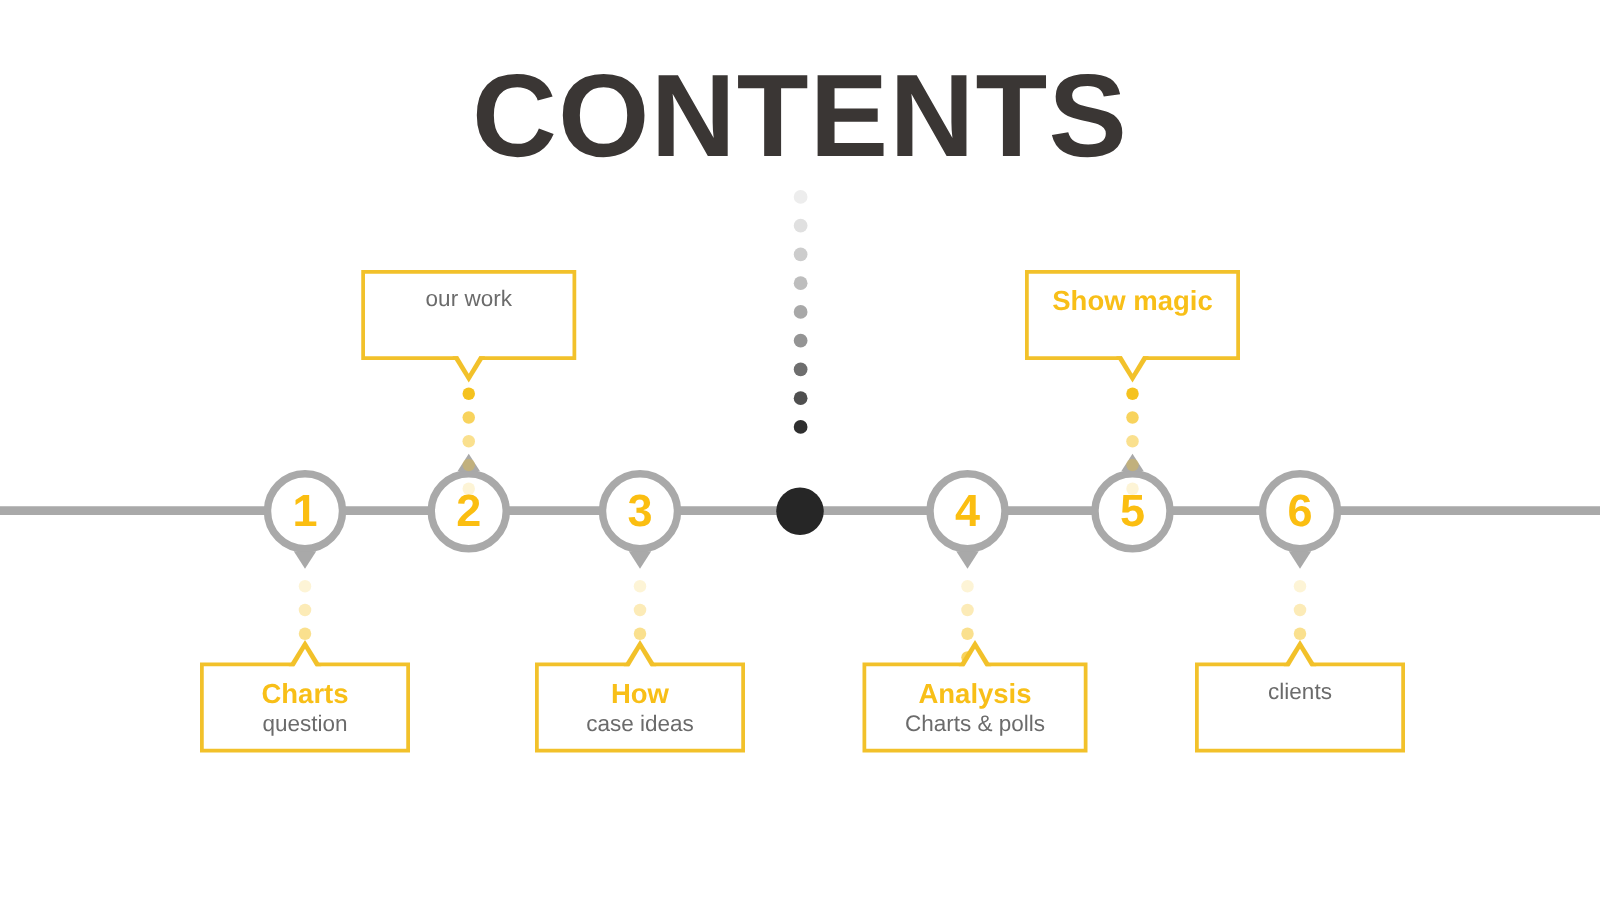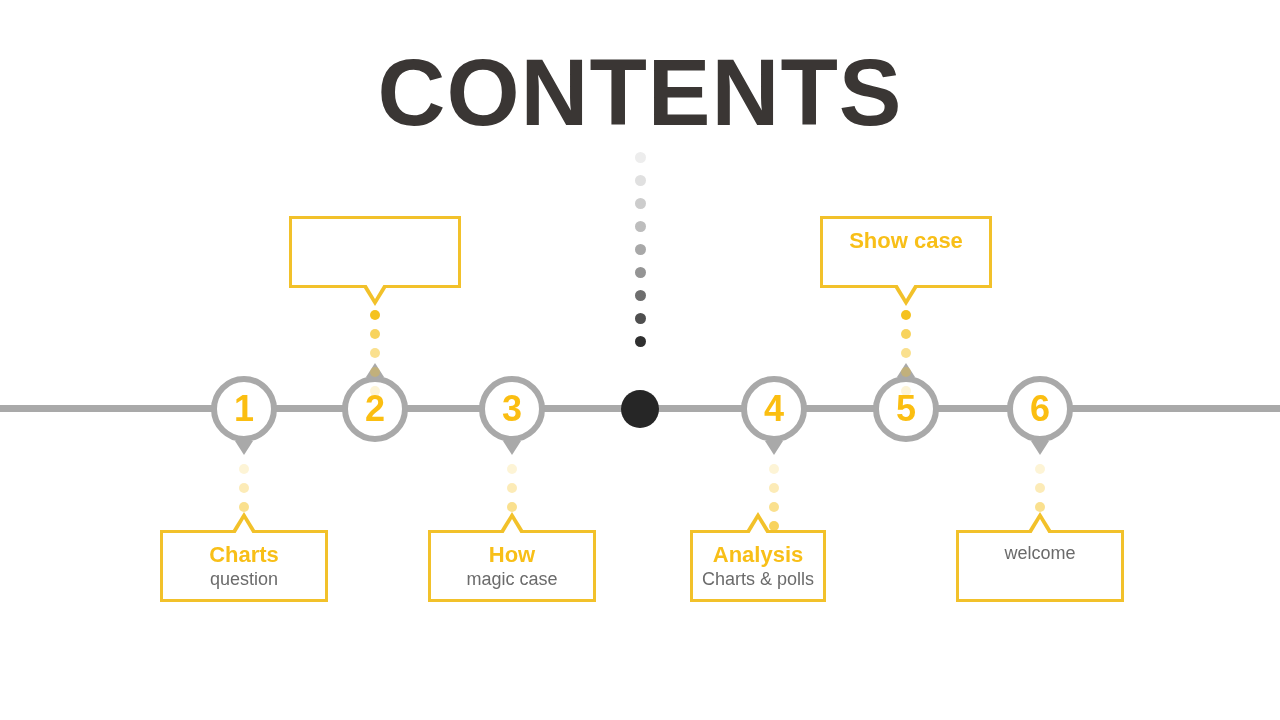--- a/index.html
+++ b/index.html
@@ -237,44 +237,45 @@
       <div class="tdot" style="opacity: 0.18;"></div>
       <div class="tdot" style="opacity: 0.32;"></div>
       <div class="tdot" style="opacity: 0.5;"></div>
       <div class="tdot" style="opacity: 0.72;"></div>
       <div class="tdot" style="opacity: 1;"></div>
     </div>
   </div>
 
 <div id="callouts-layer">
     <div class="callout tail-bottom" style="left: 289px; top: 216px; width: 172px; height: 72px;">
+      <div class="c-sub">our work</div>
       <span class="tail-out"></span>
       <span class="tail-in"></span>
     </div>
     <div class="callout tail-bottom" style="left: 820px; top: 216px; width: 172px; height: 72px;">
-      <div class="c-title">Show case</div>
+      <div class="c-title">Show magic</div>
       <span class="tail-out"></span>
       <span class="tail-in"></span>
     </div>
     <div class="callout tail-top" style="left: 160px; top: 530px; width: 168px; height: 72px;">
       <div class="c-title">Charts</div>
       <div class="c-sub">question</div>
       <span class="tail-out"></span>
       <span class="tail-in"></span>
     </div>
     <div class="callout tail-top" style="left: 428px; top: 530px; width: 168px; height: 72px;">
       <div class="c-title">How</div>
-      <div class="c-sub">magic case</div>
-      <span class="tail-out"></span>
-      <span class="tail-in"></span>
-    </div>
-    <div class="callout tail-top" style="left: 690px; top: 530px; width: 136px; height: 72px;">
+      <div class="c-sub">case ideas</div>
+      <span class="tail-out"></span>
+      <span class="tail-in"></span>
+    </div>
+    <div class="callout tail-top" style="left: 690px; top: 530px; width: 180px; height: 72px;">
       <div class="c-title">Analysis</div>
       <div class="c-sub">Charts &amp; polls</div>
       <span class="tail-out"></span>
       <span class="tail-in"></span>
     </div>
     <div class="callout tail-top" style="left: 956px; top: 530px; width: 168px; height: 72px;">
-      <div class="c-sub">welcome</div>
+      <div class="c-sub">clients</div>
       <span class="tail-out"></span>
       <span class="tail-in"></span>
     </div>
   </div>
 
 </body></html>

